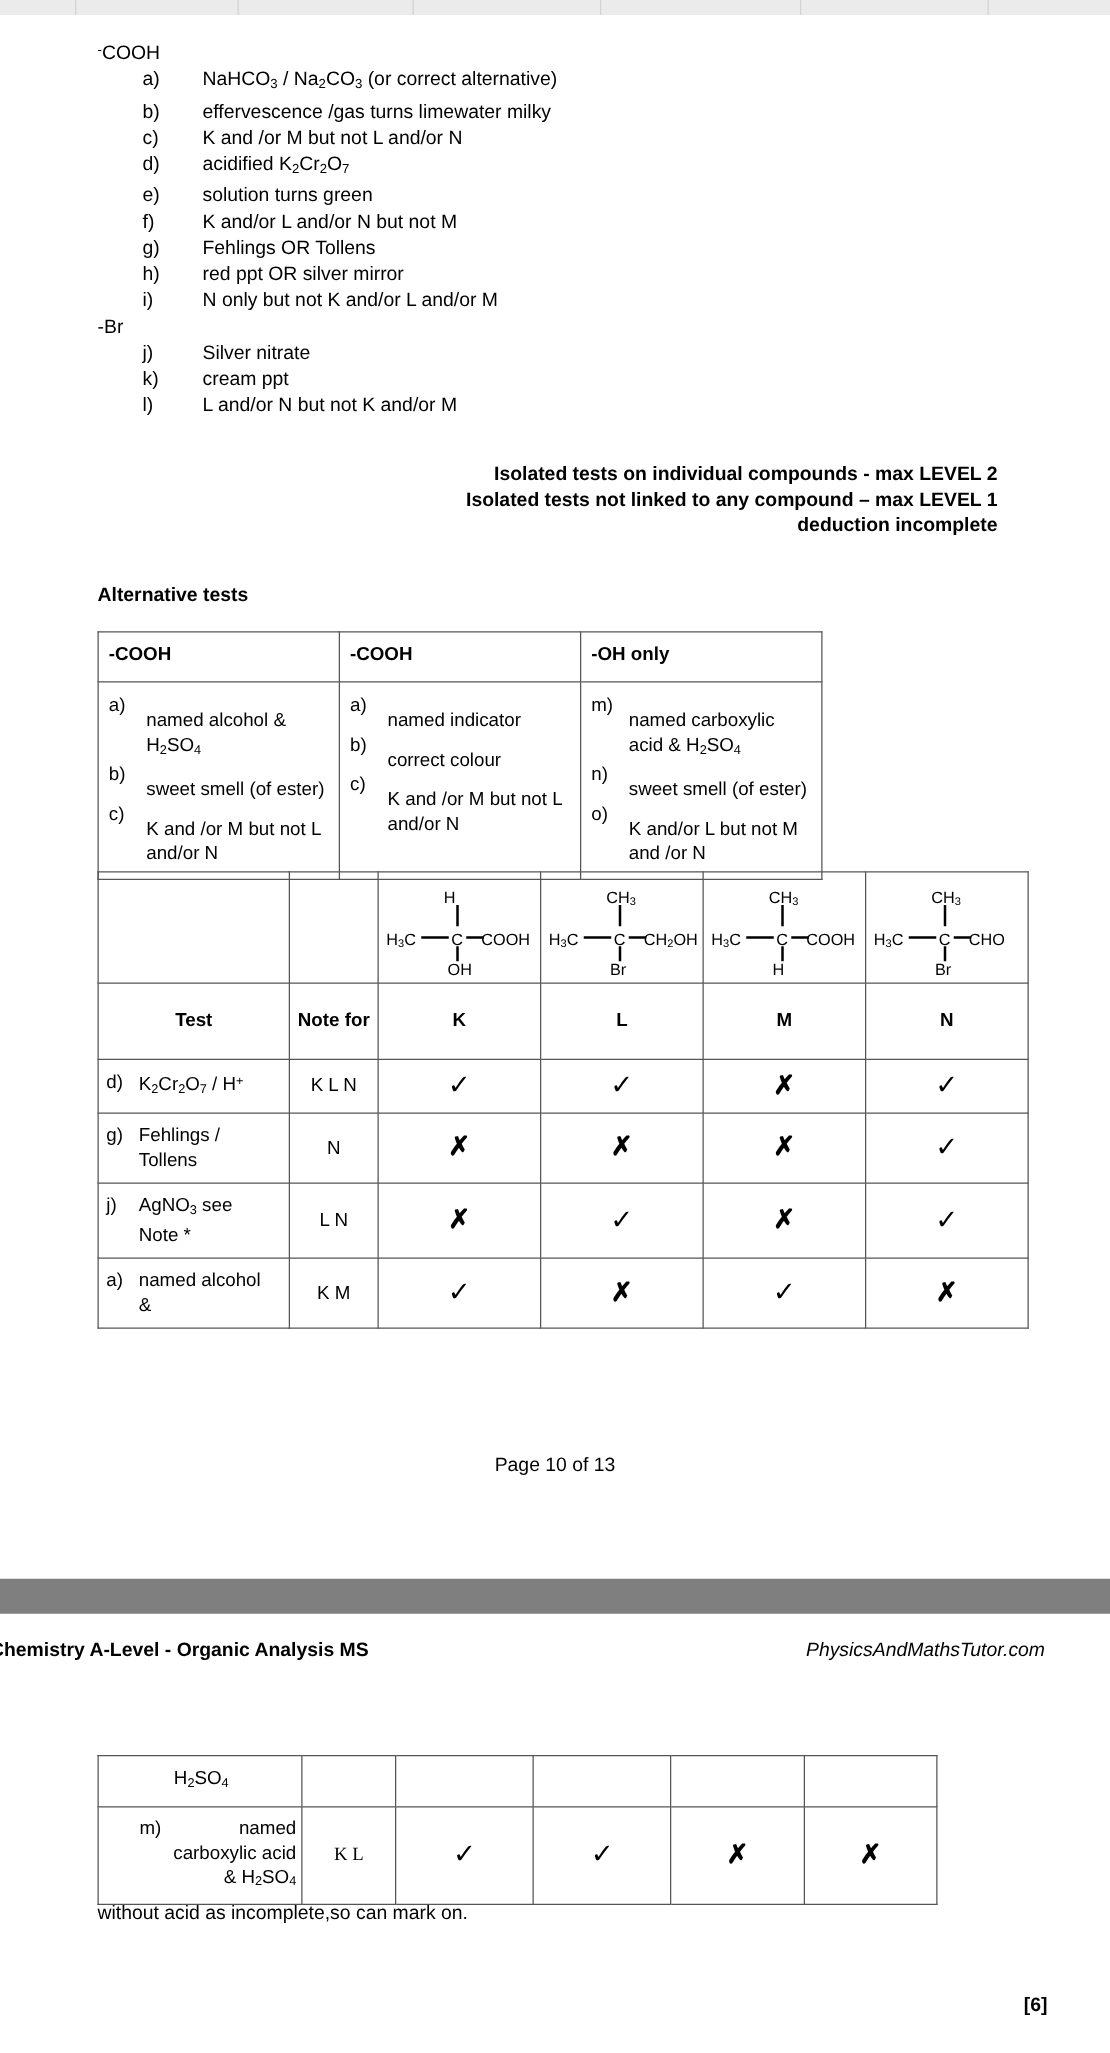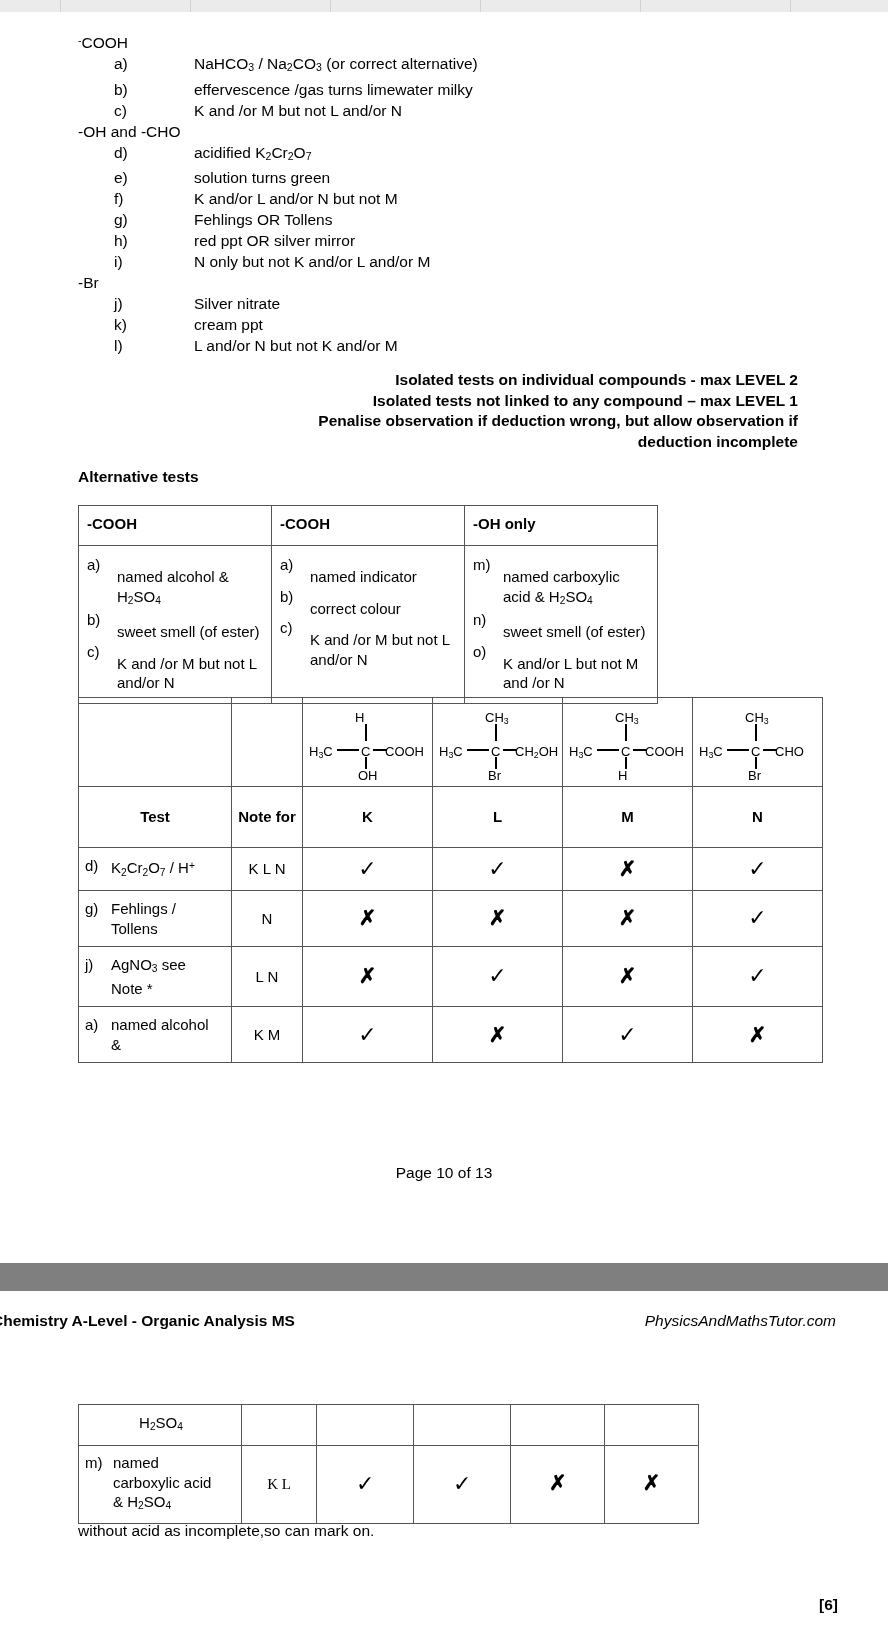--- a/index.html
+++ b/index.html
@@ -14,21 +14,21 @@
   .topstrip{position:absolute;left:0;top:0;width:888px;height:12px;background:#ebebeb;}
   .topstrip .seg{position:absolute;top:0;width:1px;height:12px;background:#d2d2d2;}
   sub{font-size:0.68em;vertical-align:-0.22em;}
   sup{font-size:0.68em;vertical-align:0.42em;}
 
   
   .listblk{position:absolute;left:78px;top:30px;width:700px;}
   .lhead{font-size:15.5px;line-height:21px;white-space:pre;}
   .lrow{font-size:15.5px;line-height:21px;white-space:pre;display:flex;}
   .lrow .lbl{display:inline-block;width:48px;padding-left:36px;box-sizing:content-box;}
-  .lrow .val{display:inline-block;margin-left:32px;}
+  .lrow .val{display:inline-block;}
 
   
   .boldblk{position:absolute;left:78px;top:370px;width:720px;
            font-weight:bold;font-size:15.5px;line-height:20.5px;text-align:right;}
   .altlabel{position:absolute;left:78px;top:468px;font-weight:bold;font-size:15.5px;}
 
   
   table{border-collapse:collapse;position:absolute;}
   td,th{border:1.3px solid #555;vertical-align:top;padding:0;}
 
@@ -51,23 +51,23 @@
   .mark{font-size:21px;font-weight:bold;line-height:1;}
   .tick{font-weight:normal;font-size:22px;}
 
   
   .mol{position:relative;width:100%;height:84px;font-size:13px;}
   .mol span{position:absolute;white-space:pre;}
   .mol .bond-h{position:absolute;height:1.5px;background:#000;}
   .mol .bond-v{position:absolute;width:1.5px;background:#000;}
 
   
-  #matrix2{left:78px;top:1404px;width:621px;}
+  #matrix2{left:78px;top:1404px;width:672px;}
   #matrix2 td{font-size:15px;line-height:19.5px;text-align:center;}
-  #matrix2 td.testcell{text-align:left;padding:7px 4px 7px 6px;vertical-align:middle;}
+  #matrix2 td.testcell{text-align:right;padding:7px 4px 7px 6px;vertical-align:middle;}
   #matrix2 td.mid{vertical-align:middle;padding:6px 2px;font-family:Liberation Serif, serif;}
   #matrix2 td.r1{height:26px;vertical-align:middle;}
 
   
   .pagenum{position:absolute;left:0;top:1164px;width:888px;text-align:center;font-size:15.5px;}
   .greyband{position:absolute;left:0;top:1263px;width:888px;height:28px;background:#7f7f7f;}
   .runhead{position:absolute;left:-8px;top:1312px;font-weight:bold;font-size:15.5px;white-space:pre;}
   .brand{position:absolute;right:52px;top:1312px;font-style:italic;font-size:15.5px;white-space:pre;}
   .note{position:absolute;left:78px;top:1520px;font-size:15.5px;line-height:21px;}
   .marks{position:absolute;right:50px;top:1596px;font-weight:bold;font-size:15.5px;}
@@ -84,37 +84,35 @@
     <div class="seg" style="left:480px"></div>
     <div class="seg" style="left:640px"></div>
     <div class="seg" style="left:790px"></div>
   </div>
 
   <div class="listblk" id="ms-list">
       <div class="lhead"><sup>-</sup>COOH</div>
       <div class="lrow"><span class="lbl">a)</span><span class="val">NaHCO<sub>3</sub> / Na<sub>2</sub>CO<sub>3</sub> (or correct alternative)</span></div>
       <div class="lrow"><span class="lbl">b)</span><span class="val">effervescence /gas turns limewater milky</span></div>
       <div class="lrow"><span class="lbl">c)</span><span class="val">K and /or M but not L and/or N</span></div>
-      <div class="lhead">-OH and -CHO</div>
       <div class="lrow"><span class="lbl">d)</span><span class="val">acidified K<sub>2</sub>Cr<sub>2</sub>O<sub>7</sub></span></div>
       <div class="lrow"><span class="lbl">e)</span><span class="val">solution turns green</span></div>
       <div class="lrow"><span class="lbl">f)</span><span class="val">K and/or L and/or N but not M</span></div>
       <div class="lrow"><span class="lbl">g)</span><span class="val">Fehlings OR Tollens</span></div>
       <div class="lrow"><span class="lbl">h)</span><span class="val">red ppt OR silver mirror</span></div>
       <div class="lrow"><span class="lbl">i)</span><span class="val">N only but not K and/or L and/or M</span></div>
       <div class="lhead">-Br</div>
       <div class="lrow"><span class="lbl">j)</span><span class="val">Silver nitrate</span></div>
       <div class="lrow"><span class="lbl">k)</span><span class="val">cream ppt</span></div>
       <div class="lrow"><span class="lbl">l)</span><span class="val">L and/or N but not K and/or M</span></div>
     </div>
 
   <div class="boldblk" id="ms-notes">
       <div>Isolated tests on individual compounds - max LEVEL 2</div>
       <div>Isolated tests not linked to any compound – max LEVEL 1</div>
-      <div>Penalise observation if deduction wrong, but allow observation if</div>
       <div>deduction incomplete</div>
     </div>
 
   <div class="altlabel">Alternative tests</div>
 
   <table id="alt-table">
     <tbody id="alt-body">
         <tr>
           <td class="hd" style="width: 33.3%;">-COOH</td>
           <td class="hd" style="width: 33.3%;">-COOH</td>

